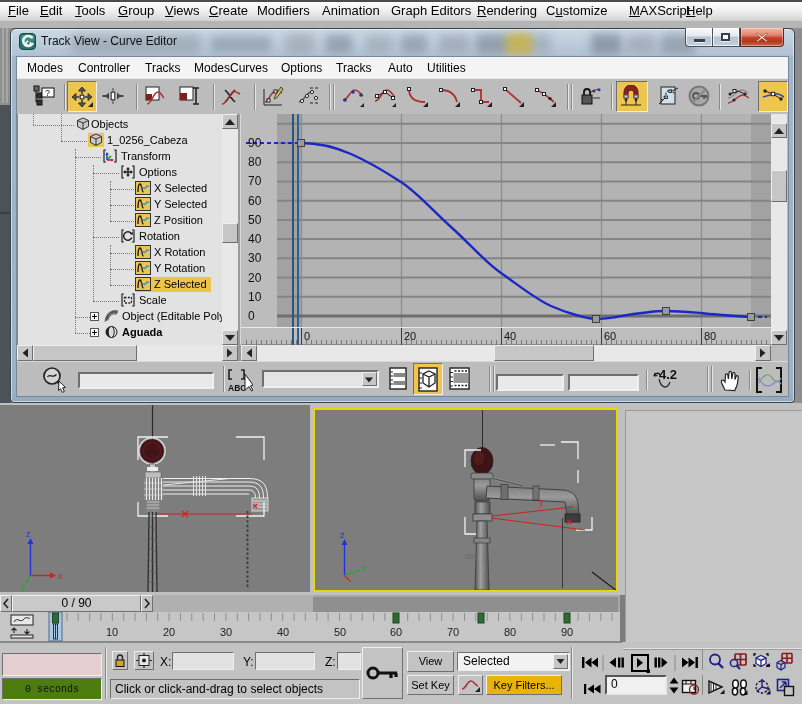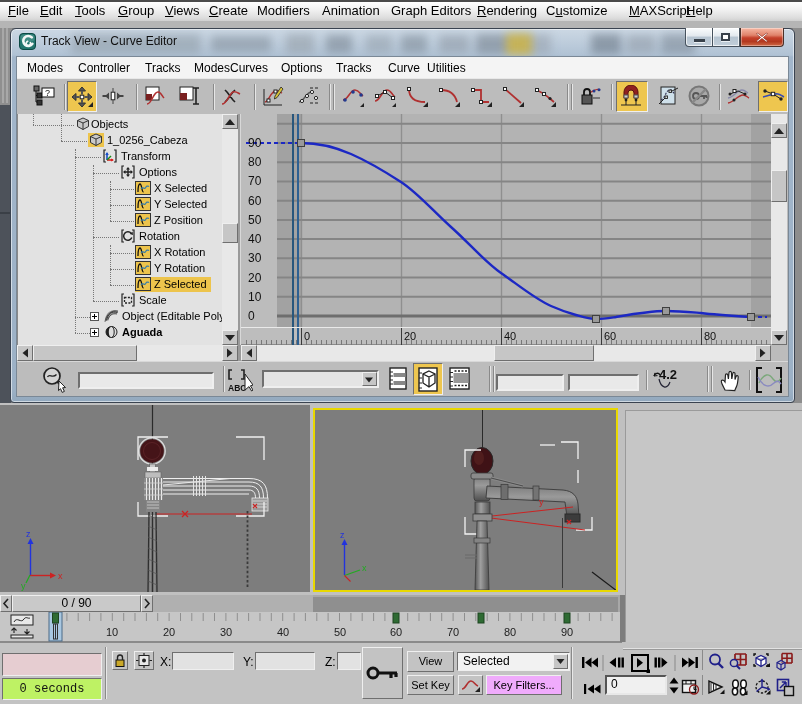--- a/index.html
+++ b/index.html
@@ -193,21 +193,21 @@
 <rect x="53.5" y="12" width="4" height="15" fill="none" stroke="#333" stroke-width="1"></rect>
 <line x1="55.5" y1="12" x2="55.5" y2="27" stroke="#333" stroke-width="1"></line>
 </svg>
   </div>
 
 <div class="abs" id="statusbar" style="left:0;top:642px;width:802px;height:62px;background:#c3c3c3;">
     <div class="abs" style="left:0;top:0;width:622px;height:1px;background:#8a8a8a;"></div>
     <div class="abs" style="left:623px;top:7px;width:179px;height:1px;background:#9a9a9a;"></div>
     <div class="abs" style="left:623px;top:6px;width:179px;height:1px;background:#e2e2e2;"></div>
     <div class="abs" style="left:2px;top:11px;width:100px;height:23px;background:#e6cdd1;border:1px solid;border-color:#6f6f6f #efefef #efefef #6f6f6f;box-sizing:border-box;"></div>
-<div class="abs" style="left:2px;top:36px;width:100px;height:22px;background:#bef264;border:1px solid;border-color:#6f6f6f #efefef #efefef #6f6f6f;box-sizing:border-box;font-size:12px;font-family:'Liberation Mono',monospace;color:#111;text-align:center;line-height:21px;">0 seconds</div>
+<div class="abs" style="left:2px;top:36px;width:100px;height:22px;background:#4d7c0f;border:1px solid;border-color:#6f6f6f #efefef #efefef #6f6f6f;box-sizing:border-box;font-size:10px;font-family:'Liberation Mono',monospace;color:#111;text-align:center;line-height:21px;">0 seconds</div>
 <div class="abs" style="left:105px;top:5px;width:1px;height:52px;background:#8a8a8a;"></div>
 <div class="abs" style="left:106px;top:5px;width:1px;height:52px;background:#e8e8e8;"></div>
 <div class="abs" style="left:112px;top:9px;width:16px;height:19px;background:#c3c3c3;border:1px solid;border-color:#efefef #6f6f6f #6f6f6f #efefef;box-sizing:border-box;">
       <svg width="14" height="17" viewBox="0 0 14 17" style="position:absolute;left:0;top:0;">
         <rect x="3" y="8" width="8" height="6.5" fill="#caa828" stroke="#111"></rect>
         <path d="M4.5 8 V5.5 a2.5 2.5 0 0 1 5 0 V8" fill="none" stroke="#222" stroke-width="1.4"></path>
       </svg>
     </div>
 <div class="abs" style="left:134px;top:9px;width:20px;height:19px;background:#c3c3c3;border:1px solid;border-color:#efefef #6f6f6f #6f6f6f #efefef;box-sizing:border-box;">
       <svg width="18" height="17" viewBox="0 0 18 17" style="position:absolute;left:0;top:0;">
@@ -221,32 +221,33 @@
 <div class="abs txt" style="left:243px;top:13px;font-size:12px;color:#000;">Y:</div>
 <div class="abs" style="left:255px;top:10px;width:60px;height:18px;background:#e2e2e2;border:1px solid;border-color:#6f6f6f #efefef #efefef #6f6f6f;box-sizing:border-box;"></div>
 <div class="abs txt" style="left:325px;top:13px;font-size:12px;color:#000;">Z:</div>
 <div class="abs" style="left:337px;top:10px;width:24px;height:18px;background:#e2e2e2;border:1px solid;border-color:#6f6f6f #efefef #efefef #6f6f6f;box-sizing:border-box;"></div>
 <div class="abs" style="left:362px;top:5px;width:41px;height:52px;background:#c3c3c3;border:1px solid;border-color:#efefef #6f6f6f #6f6f6f #efefef;box-sizing:border-box;">
       <svg width="39" height="50" viewBox="0 0 39 50" style="position:absolute;left:0;top:0;">
         <circle cx="10" cy="25" r="5" fill="none" stroke="#111" stroke-width="3"></circle>
         <path d="M15 25 H34 M28 25 V30 M33 25 V29" stroke="#111" stroke-width="3.2"></path>
       </svg>
     </div>
+<div class="abs" style="left:110px;top:37px;width:250px;height:20px;background:#c3c3c3;border:1px solid;border-color:#6f6f6f #efefef #efefef #6f6f6f;box-sizing:border-box;font-size:12px;color:#000;line-height:18px;padding-left:4px;">Click or click-and-drag to select objects</div>
 <div class="abs" style="left:407px;top:9px;width:47px;height:21px;background:#c3c3c3;border:1px solid;border-color:#efefef #6f6f6f #6f6f6f #efefef;box-sizing:border-box;font-size:11px;color:#000;text-align:center;line-height:19px;">View Key</div>
 <div class="abs" style="left:407px;top:33px;width:47px;height:20px;background:#c3c3c3;border:1px solid;border-color:#efefef #6f6f6f #6f6f6f #efefef;box-sizing:border-box;font-size:11px;color:#000;text-align:center;line-height:18px;">Set Key</div>
 <div class="abs" style="left:457px;top:10px;width:113px;height:19px;background:#f2f2f2;border:1px solid;border-color:#6f6f6f #efefef #efefef #6f6f6f;box-sizing:border-box;font-size:12px;color:#000;line-height:17px;padding-left:5px;">Selected<div class="abs" style="right:1px;top:1px;width:15px;height:15px;background:#c6c6c6;border:1px solid;border-color:#efefef #6f6f6f #6f6f6f #efefef;box-sizing:border-box;"><svg width="13" height="13" viewBox="0 0 13 13">
           <path d="M6.5 9 L10.5 4 L2.5 4 Z" fill="#222"></path>
         </svg></div></div>
 <div class="abs" style="left:458px;top:33px;width:25px;height:20px;background:#c3c3c3;border:1px solid;border-color:#efefef #6f6f6f #6f6f6f #efefef;box-sizing:border-box;">
       <svg width="23" height="18" viewBox="0 0 23 18" style="position:absolute;left:0;top:0;">
         <path d="M3 13 C7 13 8 5 12 5 C15 5 16 9 19 10" fill="none" stroke="#b03030" stroke-width="1.6"></path>
         <path d="M16 16 L21 16 L21 11 Z" fill="#222"></path>
       </svg>
     </div>
-<div class="abs" style="left:486px;top:33px;width:76px;height:20px;background:#f0abfc;border:1px solid;border-color:#efefef #6f6f6f #6f6f6f #efefef;box-sizing:border-box;font-size:11px;color:#000;text-align:center;line-height:18px;">Key Filters...</div>
+<div class="abs" style="left:486px;top:33px;width:76px;height:20px;background:#eab308;border:1px solid;border-color:#efefef #6f6f6f #6f6f6f #efefef;box-sizing:border-box;font-size:11px;color:#000;text-align:center;line-height:18px;">Key Filters...</div>
 <div class="abs" style="left:571px;top:5px;width:1px;height:52px;background:#8a8a8a;"></div>
 <div class="abs" style="left:572px;top:5px;width:1px;height:52px;background:#e8e8e8;"></div>
 
 <div class="abs" style="left:702px;top:8px;width:1px;height:20px;background:#8a8a8a;"></div>
 <div class="abs" style="left:702px;top:33px;width:1px;height:20px;background:#8a8a8a;"></div>
 <svg class="abs" style="left:707px;top:10px;" width="19" height="19" viewBox="0 0 19 19">
       <circle cx="8" cy="7.5" r="5" fill="none" stroke="#20208a" stroke-width="1.8"></circle>
       <path d="M11.5 11.5 L16 16" stroke="#20208a" stroke-width="2.4"></path>
     </svg>
 <svg class="abs" style="left:729px;top:10px;" width="19" height="19" viewBox="0 0 19 19">
@@ -366,21 +367,21 @@
   <div class="abs" id="client" style="left:6px;top:28px;width:773px;height:341px;background:#bcbcbc;border:1px solid #7a8896;box-sizing:border-box;">
 
     <div class="abs txt" style="left:0;top:0;width:771px;height:21px;background:#f4f4f4;font-size:12px;color:#000;">
       <span class="abs" style="left:10px;top:4px;">Modes</span>
       <span class="abs" style="left:61px;top:4px;">Controller</span>
       <span class="abs" style="left:128px;top:4px;">Tracks</span>
       <span class="abs" style="left:177px;top:4px;">Modes</span>
       <span class="abs" style="left:213px;top:4px;">Curves</span>
       <span class="abs" style="left:264px;top:4px;">Options</span>
       <span class="abs" style="left:319px;top:4px;">Tracks</span>
-      <span class="abs" style="left:371px;top:4px;">Curve</span>
+      <span class="abs" style="left:371px;top:4px;">Auto</span>
       <span class="abs" style="left:410px;top:4px;">Utilities</span>
     </div>
 
     <div class="abs" id="tvtoolbar" style="left:0;top:21px;width:771px;height:36px;background:#bcbcbc;border-top:1px solid #e8e8e8;box-sizing:border-box;">
 <div class="abs" style="left:13px;top:2px;width:30px;height:31px;background:transparent;box-sizing:border-box;">
           <svg width="24" height="24" viewBox="0 0 24 24" style="position:absolute;left:2px;top:3px;">
             <rect x="2" y="2" width="5" height="5" fill="#666" stroke="#111"></rect>
             <rect x="5" y="9" width="5" height="5" fill="#333" stroke="#111"></rect>
             <rect x="5" y="16" width="5" height="5" fill="#333" stroke="#111"></rect>
             <path d="M4 7 V18 M4 11.5 H5 M4 18 H5" stroke="#111" fill="none"></path>

